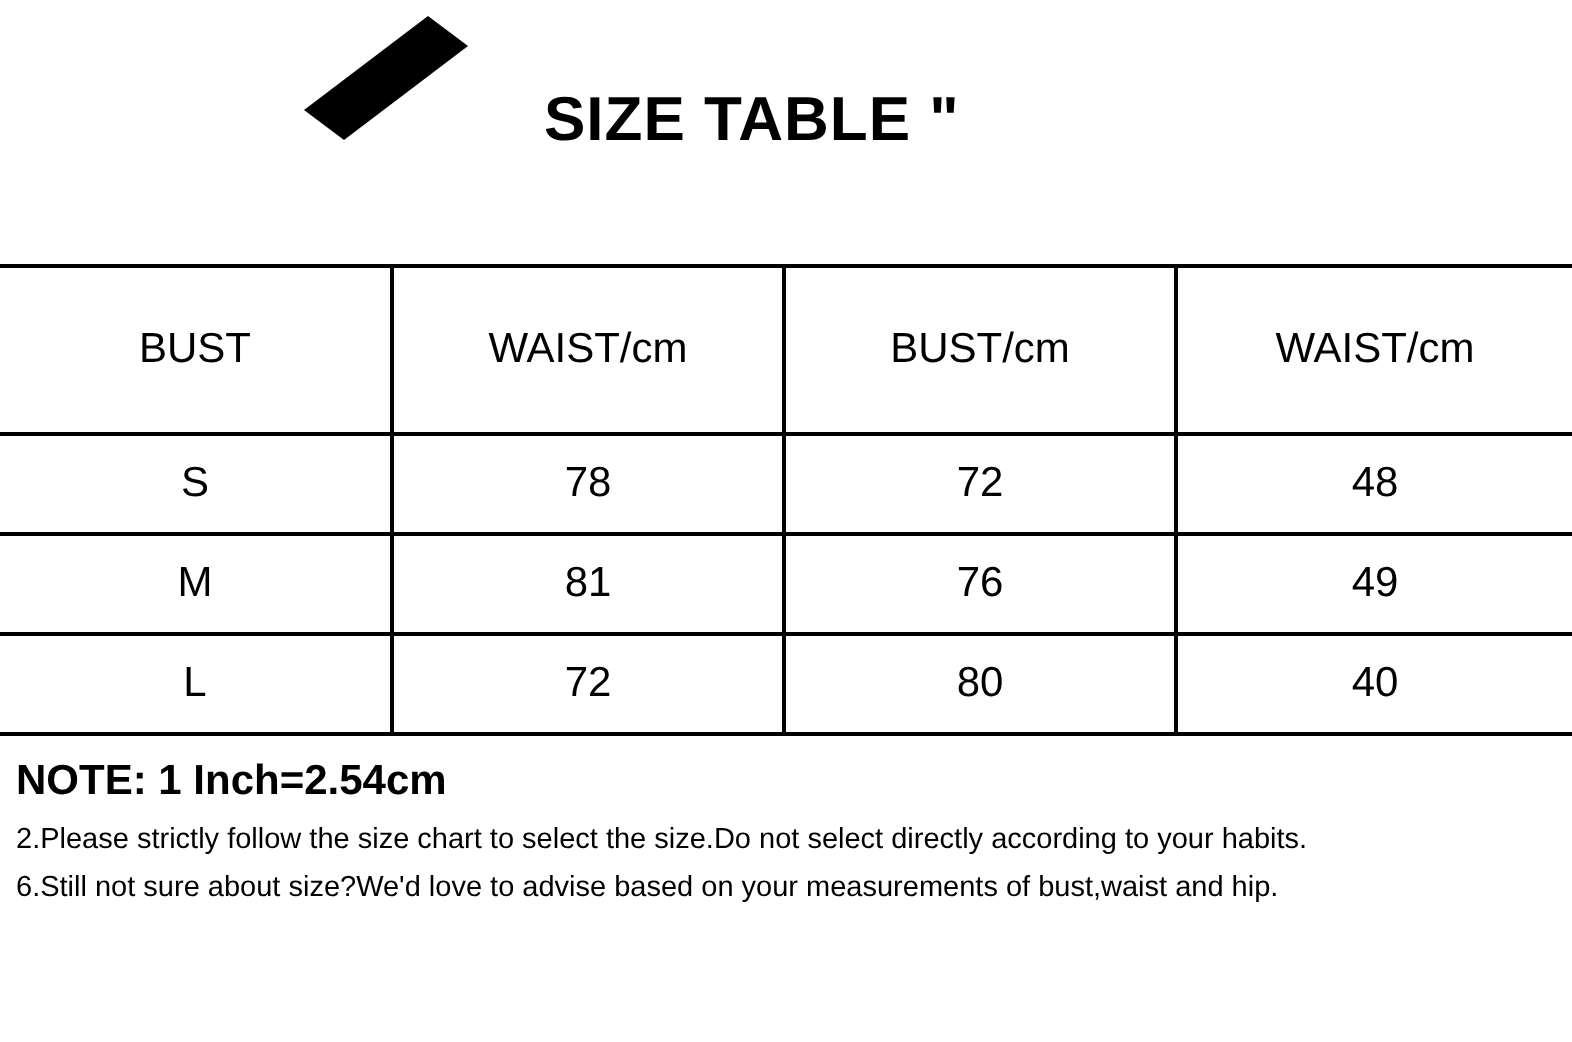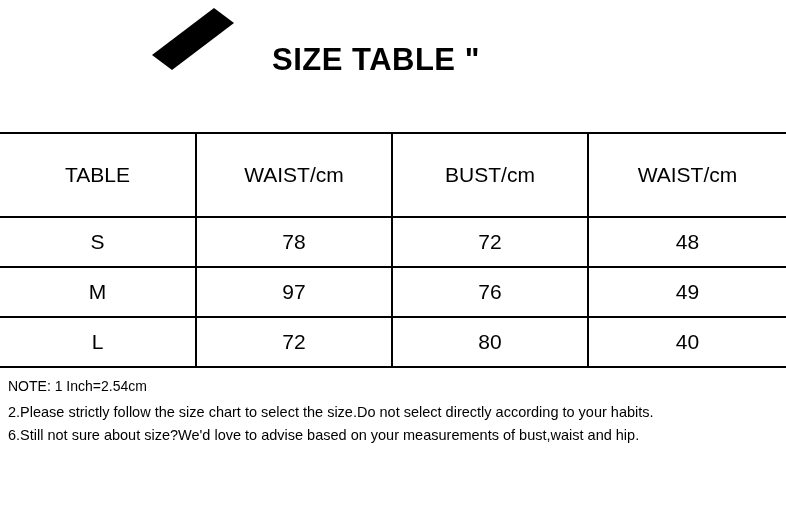--- a/index.html
+++ b/index.html
@@ -87,22 +87,22 @@
   }
   .size-table tbody tr:last-child td {
     border-bottom: 2px solid #000000;
   }
 
   
   .notes {
     padding: 10px 8px 0 8px;
   }
   .note-title {
-    font-size: 14px;
-    font-weight: normal;
+    font-size: 21px;
+    font-weight: bold;
     margin: 0 0 6px 0;
     line-height: 1.2;
   }
   .note-line {
     font-size: 14.5px;
     line-height: 1.62;
     white-space: nowrap;
   }
 </style>
 </head>
@@ -121,36 +121,36 @@
 
   <table class="size-table">
     <colgroup>
       <col class="c0">
         <col class="c1">
         <col class="c2">
         <col class="c3">
     </colgroup>
     <thead>
       <tr>
-        <th>TABLE</th>
+        <th>BUST</th>
         <th>WAIST/cm</th>
         <th>BUST/cm</th>
         <th>WAIST/cm</th>
       </tr>
     </thead>
     <tbody>
       <tr>
         <td>S</td>
         <td>78</td>
         <td>72</td>
         <td>48</td>
       </tr>
       <tr>
         <td>M</td>
-        <td>97</td>
+        <td>81</td>
         <td>76</td>
         <td>49</td>
       </tr>
       <tr>
         <td>L</td>
         <td>72</td>
         <td>80</td>
         <td>40</td>
       </tr>
     </tbody>

